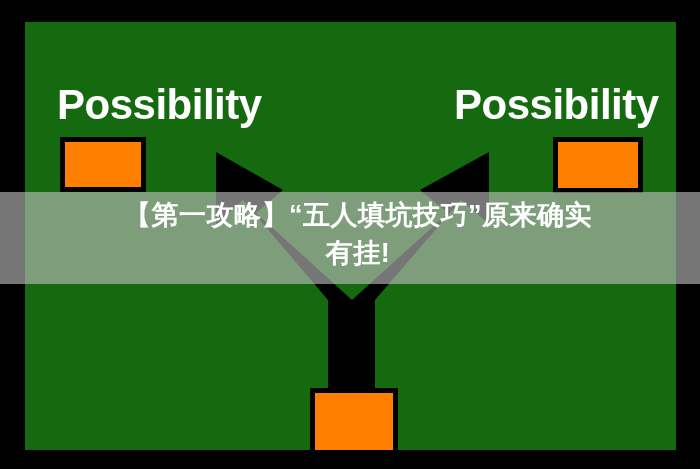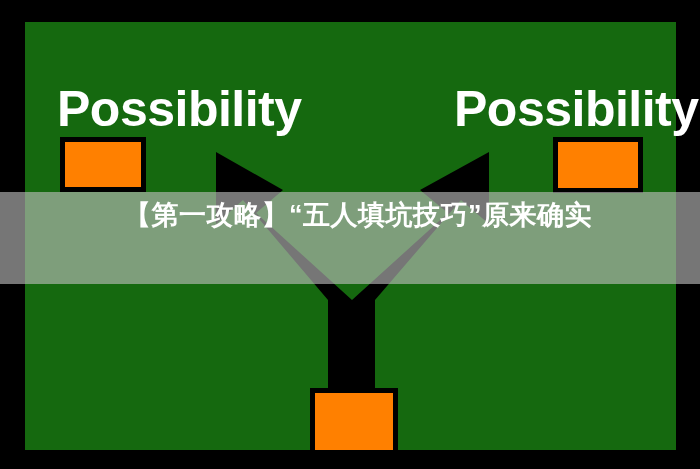--- a/index.html
+++ b/index.html
@@ -30,21 +30,21 @@
     left: 0;
     top: 0;
     width: 700px;
     height: 469px;
   }
   
   .possibility-label {
     position: absolute;
     color: #ffffff;
     font-weight: bold;
-    font-size: 50px;
+    font-size: 42px;
     letter-spacing: -0.5px;
     white-space: nowrap;
     line-height: 1;
   }
   #possibility-left  { left: 57px;  top: 84px; }
   #possibility-right { left: 454px; top: 84px; }
 
   
   .orange-box {
     position: absolute;
@@ -118,15 +118,16 @@
   <div class="orange-box" id="box-left"></div>
 
   <div class="orange-box" id="box-right"></div>
 
   <div class="orange-box" id="box-bottom"></div>
 
   <div id="banner"></div>
 
   <div id="banner-text">
     <div>【第一攻略】“五人填坑技巧”原来确实</div>
+    <div>有挂!</div>
   </div>
 
 </div>
 
 </body></html>

